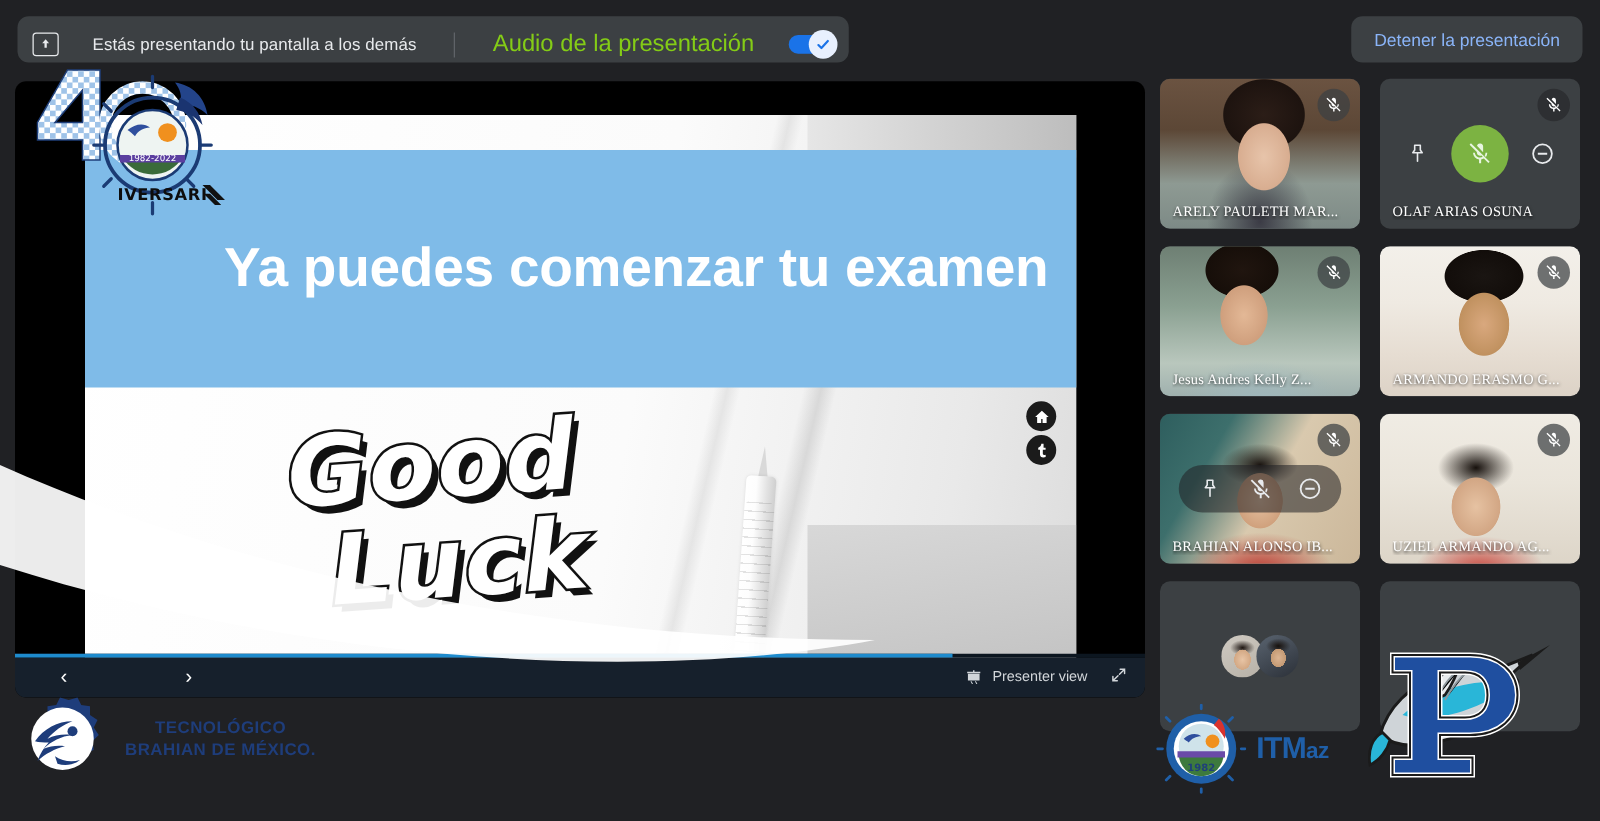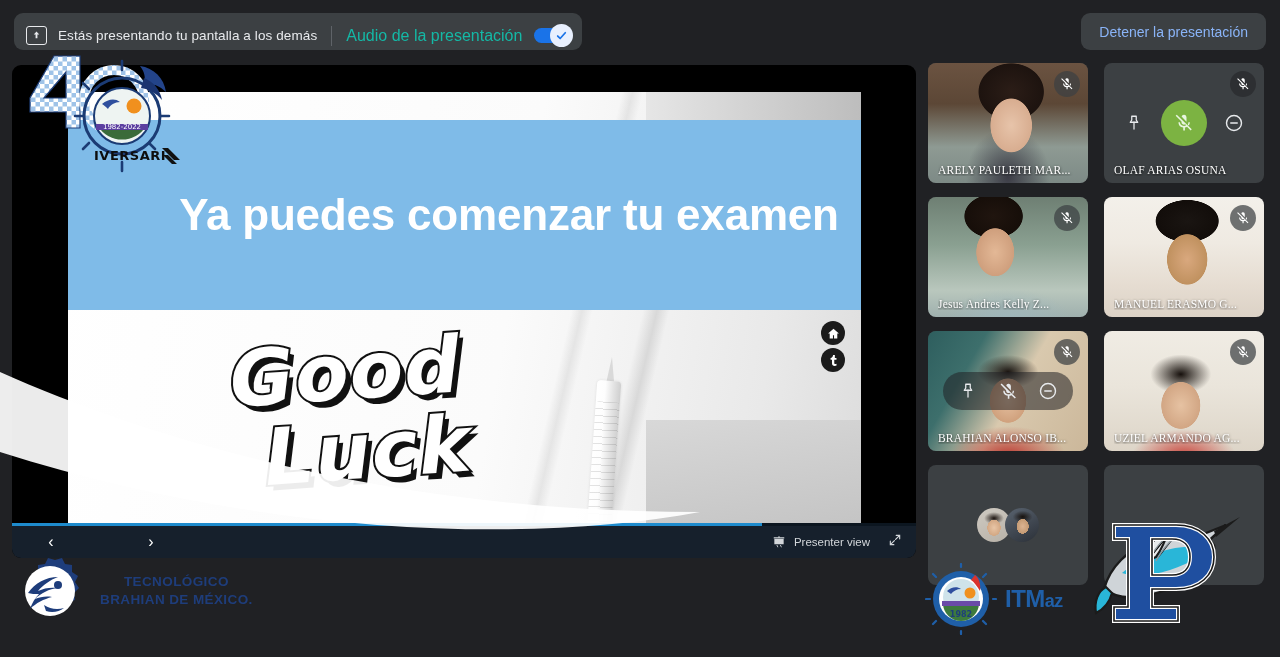--- a/index.html
+++ b/index.html
@@ -13,30 +13,31 @@
   
   #topbar{
     position:absolute; left:0; top:0; width:1280px; height:56px;
     z-index:60; pointer-events:none;
   }
   #topbar-pill{
     position:absolute; left:14px; top:13px; height:37px;
     background:#3c4043; border-radius:9px;
     display:flex; align-items:center; padding:8px 14px 0 12px;
     pointer-events:auto;
+    gap:16px;
   }
   .share-icon{
     width:21px;height:19px;border:1.6px solid #e8eaed;border-radius:3px;
     display:flex;align-items:center;justify-content:center;margin-right:11px;
     flex:none;
   }
   .share-icon svg{display:block}
   #share-msg{ color:#e8eaed; font-size:13.5px; letter-spacing:.1px; white-space:nowrap;}
   .vdiv{ width:1px;height:20px;background:#5f6368;margin:0 14px;}
-  #audio-label{ color:#14b8a6; font-size:16px; white-space:nowrap;}
+  #audio-label{ color:#84cc16; font-size:19px; white-space:nowrap;}
   #audio-toggle{
     position:relative;width:34px;height:15px;border-radius:8px;background:#1a73e8;
     margin-left:12px;flex:none;
   }
   #audio-toggle .knob{
     position:absolute;right:-5px;top:-4px;width:23px;height:23px;border-radius:50%;
     background:#e8f0fe;display:flex;align-items:center;justify-content:center;
   }
   #audio-toggle .knob svg{display:block}
   #stop-presenting{
@@ -363,21 +364,21 @@
       <div class="name">Jesus Andres Kelly Z...</div>
     </div>
 
     <div class="tile">
       <div class="cam c3"></div>
       <div class="mic-badge">
         <svg width="14" height="14" viewBox="0 0 24 24" fill="#fff">
             <path d="M15 10.6V5a3 3 0 0 0-5.9-.7zM19 11h-1.7a5.3 5.3 0 0 1-.8 2.9l1.2 1.2A7 7 0 0 0 19 11zM3.3 2 2 3.3l7 7V11a3 3 0 0 0 4.4 2.6l1.2 1.2A5 5 0 0 1 7 11H5.3a6.7 6.7 0 0 0 5.8 6.5V21h2v-3.5a6.6 6.6 0 0 0 2.6-.9l4.3 4.3 1.3-1.3z"></path>
           </svg>
       </div>
-      <div class="name">MANUEL ERASMO G...</div>
+      <div class="name">ARMANDO ERASMO G...</div>
     </div>
 
     <div class="tile">
       <div class="cam c5"></div>
       <div class="mic-badge">
         <svg width="14" height="14" viewBox="0 0 24 24" fill="#fff">
             <path d="M15 10.6V5a3 3 0 0 0-5.9-.7zM19 11h-1.7a5.3 5.3 0 0 1-.8 2.9l1.2 1.2A7 7 0 0 0 19 11zM3.3 2 2 3.3l7 7V11a3 3 0 0 0 4.4 2.6l1.2 1.2A5 5 0 0 1 7 11H5.3a6.7 6.7 0 0 0 5.8 6.5V21h2v-3.5a6.6 6.6 0 0 0 2.6-.9l4.3 4.3 1.3-1.3z"></path>
           </svg>
       </div>
       <div class="hover-bar onbg">

